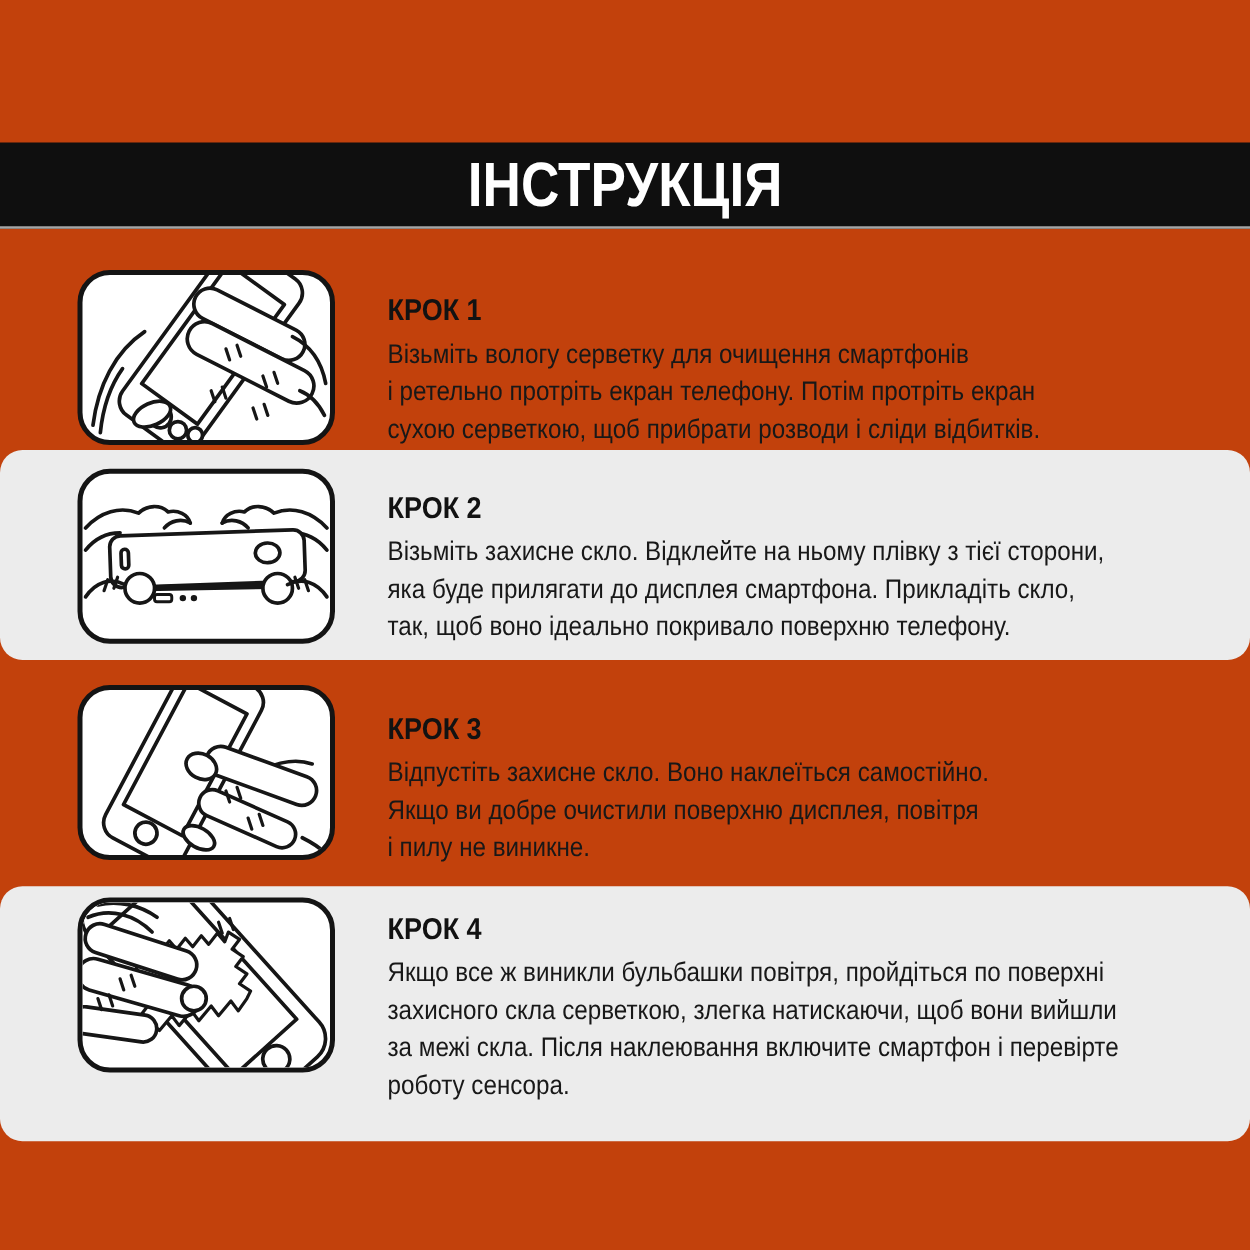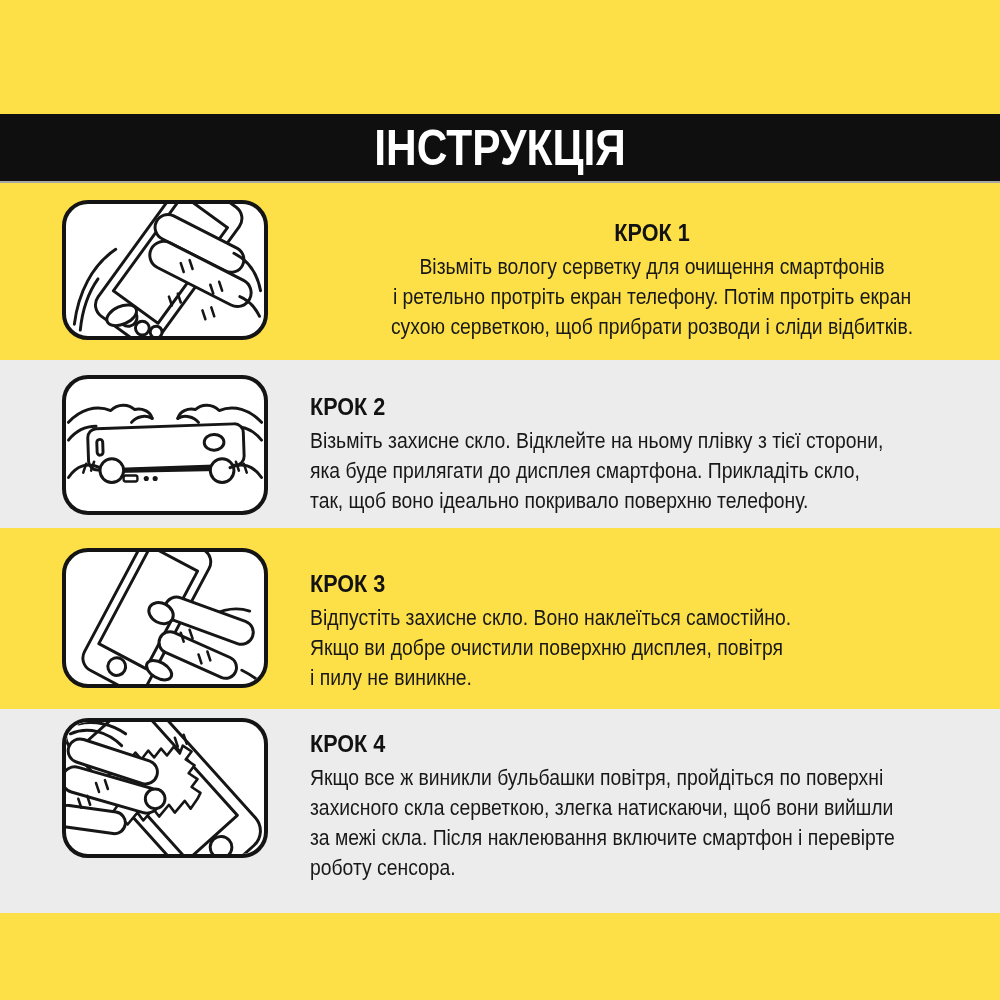--- a/index.html
+++ b/index.html
@@ -1,24 +1,24 @@
 <!DOCTYPE html>
 <html><head>
 <meta charset="utf-8">
 <style>
   html,body{margin:0;padding:0;background:#fff;}
-  .page{position:relative;width:1000px;height:1000px;background:#fde047;overflow:hidden;
+  .page{position:relative;width:1000px;height:1000px;background:#c2410c;overflow:hidden;
         font-family:"Liberation Sans",sans-serif;color:#141414;}
   .header-bar{position:absolute;left:0;top:114px;width:1000px;height:67px;background:#0f0f0f;
         border-bottom:2px solid #a6a6a6;display:flex;align-items:center;justify-content:center;}
   .page-title{color:#ffffff;font-size:50px;font-weight:bold;letter-spacing:0px;
         transform:scaleX(0.85);transform-origin:center;white-space:nowrap;}
   .step{position:absolute;left:0;width:1000px;}
-  .step.gray{background:#ececec;}
-  #step1{top:181px;height:179px;text-align:center;}
+  .step.gray{background:#ececec;border-radius:18px;}
+  #step1{top:197px;height:179px;}
   #step2{top:360px;height:168px;}
   #step3{top:528px;height:181px;}
   #step4{top:709px;height:204px;}
   .illus{position:absolute;left:62px;width:206px;height:140px;border:4px solid #141414;
         border-radius:26px;background:#ffffff;box-sizing:border-box;overflow:hidden;}
   #step1 .illus{top:19px;}
   #step2 .illus{top:15px;}
   #step3 .illus{top:20px;}
   #step4 .illus{top:9px;}
   .illus svg{display:block;width:100%;height:100%;}

